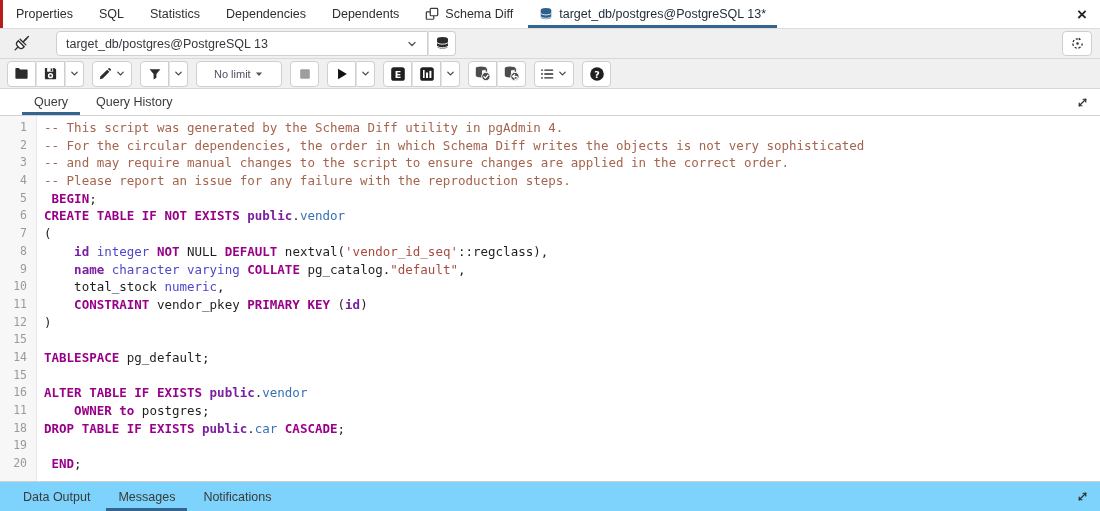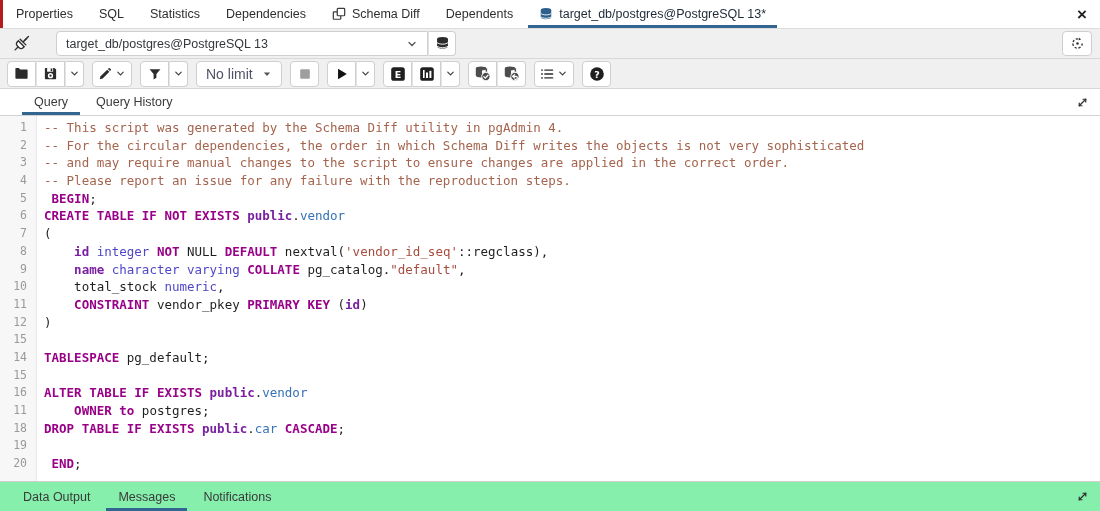--- a/index.html
+++ b/index.html
@@ -32,21 +32,21 @@
 
   
   .toolbar{height:30px;background:var(--chrome);border-bottom:1px solid #d8d8d8;display:flex;align-items:center;padding:0 7px;gap:8px;flex:none}
   .btn-group{display:flex;height:26px}
   .tbtn{min-width:29px;padding:0 5px;background:#fff;border:1px solid var(--border);display:flex;align-items:center;justify-content:center;cursor:pointer}
   .btn-group .tbtn+.tbtn{border-left:1px solid #e4e4e4}
   .btn-group .tbtn:first-child{border-radius:4px 0 0 4px}
   .btn-group .tbtn:last-child{border-radius:0 4px 4px 0}
   .btn-group .tbtn:only-child{border-radius:4px}
   .tbtn.chev{min-width:18px;padding:0 3px}
-  .limit-select{width:86px;height:26px;background:#fff;border:1px solid var(--border);border-radius:4px;display:flex;align-items:center;justify-content:space-between;padding:0 9px;font-size:14px;color:#4e5265;cursor:pointer}
+  .limit-select{width:86px;height:26px;background:#fff;border:1px solid var(--border);border-radius:4px;display:flex;align-items:center;justify-content:space-between;padding:0 17px;font-size:11px;color:#4e5265;cursor:pointer}
 
   
   .subtabs{height:27px;background:#fff;border-bottom:1px solid #d2d2d2;display:flex;align-items:stretch;padding-left:20px;flex:none}
   .stab{padding:0 14px;display:flex;align-items:center;font-size:12.5px;color:#3a3a3a;position:relative;cursor:pointer;white-space:nowrap}
   .stab.active::after{content:"";position:absolute;left:2px;right:2px;bottom:0;height:3px;background:var(--accent)}
   .expand-btn{margin-left:auto;align-self:center;margin-right:9px;background:none;border:none;display:flex;align-items:center;cursor:pointer;padding:2px}
 
   
   .editor{flex:1;display:flex;background:#fff;overflow:hidden;font-family:"DejaVu Sans Mono",monospace;font-size:12.5px;line-height:17.7px}
   .gutter{width:37px;background:#f7f7f7;border-right:1px solid #e8e8e8;padding:3px 9px 0 0;text-align:right;color:var(--gutter_text);font-size:11.5px;flex:none}
@@ -55,21 +55,21 @@
   .code .line{height:17.7px}
   .tk-keyword{color:var(--keyword);font-weight:bold}
   .tk-type{color:var(--type)}
   .tk-schema{color:var(--schema);font-weight:bold}
   .tk-entity{color:var(--entity)}
   .tk-string{color:var(--string)}
   .tk-comment{color:var(--comment)}
   .tk-plain{color:var(--plain)}
 
   
-  .bottombar{height:30px;background:#86efac;border-top:1px solid var(--border);display:flex;align-items:stretch;padding-left:9px;flex:none}
+  .bottombar{height:30px;background:#7dd3fc;border-top:1px solid var(--border);display:flex;align-items:stretch;padding-left:9px;flex:none}
   svg{display:block}
 </style>
 </head>
 <body>
 
 <div class="app">
 
   <div class="tabbar">
     <div class="red-edge"></div>
     <div class="tab">
@@ -78,31 +78,31 @@
     <div class="tab">
         <span>SQL</span>
       </div>
     <div class="tab">
         <span>Statistics</span>
       </div>
     <div class="tab">
         <span>Dependencies</span>
       </div>
     <div class="tab">
+        <span>Dependents</span>
+      </div>
+    <div class="tab">
       <span class="ticon">
         <svg width="14" height="14" viewBox="0 0 16 16">
             <rect x="1.5" y="5.5" width="8.5" height="8.5" rx="1" fill="none" stroke="#3a3a3a" stroke-width="1.4"></rect>
             <rect x="6" y="1.5" width="8.5" height="8.5" rx="1" fill="#fff" stroke="#3a3a3a" stroke-width="1.4"></rect>
           </svg>
       </span>
       <span>Schema Diff</span>
     </div>
-    <div class="tab">
-        <span>Dependents</span>
-      </div>
     <div class="tab active">
       <span class="ticon">
         <svg width="14" height="14" viewBox="0 0 16 16">
             <ellipse cx="8" cy="3.4" rx="6" ry="2.3" fill="#2c5f8d"></ellipse>
             <path d="M2 3.4v4.1c0 1.3 2.7 2.3 6 2.3s6-1 6-2.3V3.4" fill="#2c5f8d"></path>
             <path d="M2 7.5v4.1c0 1.3 2.7 2.3 6 2.3s6-1 6-2.3V7.5" fill="#2c5f8d"></path>
             <path d="M2 7.3c1 1 3.3 1.7 6 1.7s5-.7 6-1.7" fill="none" stroke="#fff" stroke-width="1"></path>
             <path d="M2 11.2c1 1 3.3 1.7 6 1.7s5-.7 6-1.7" fill="none" stroke="#fff" stroke-width="1"></path>
           </svg>
       </span>

